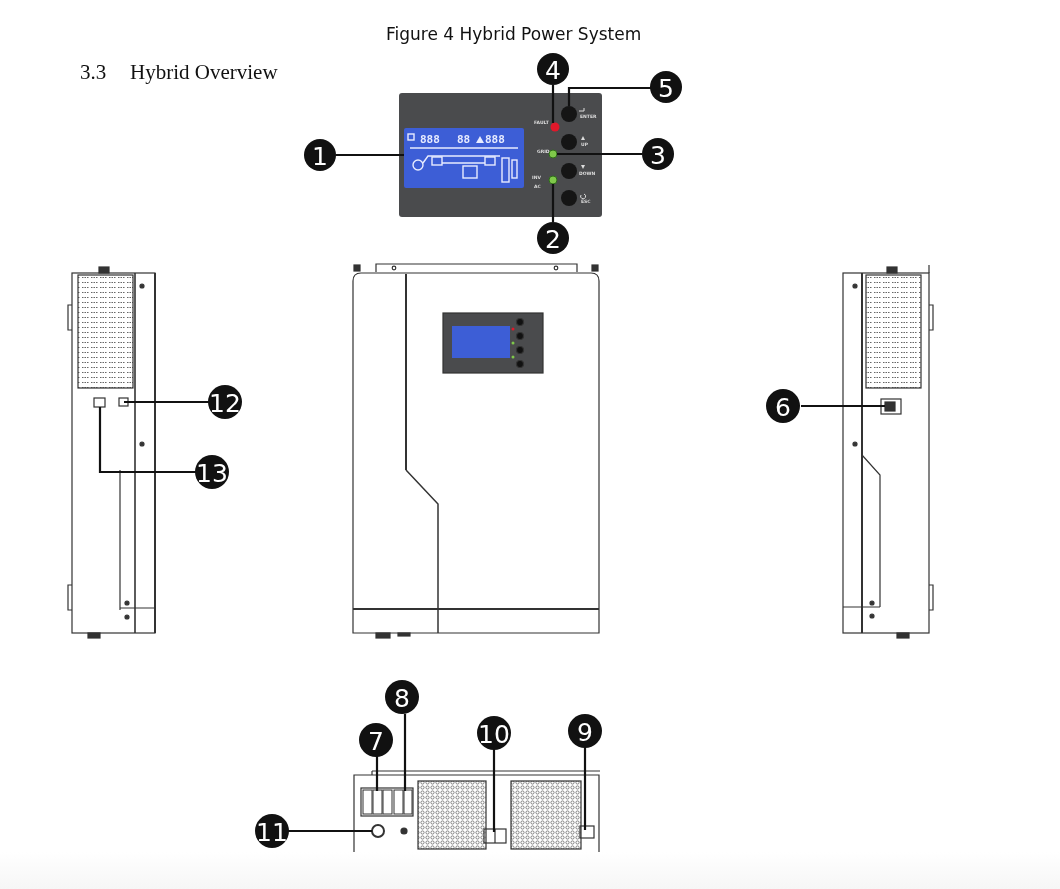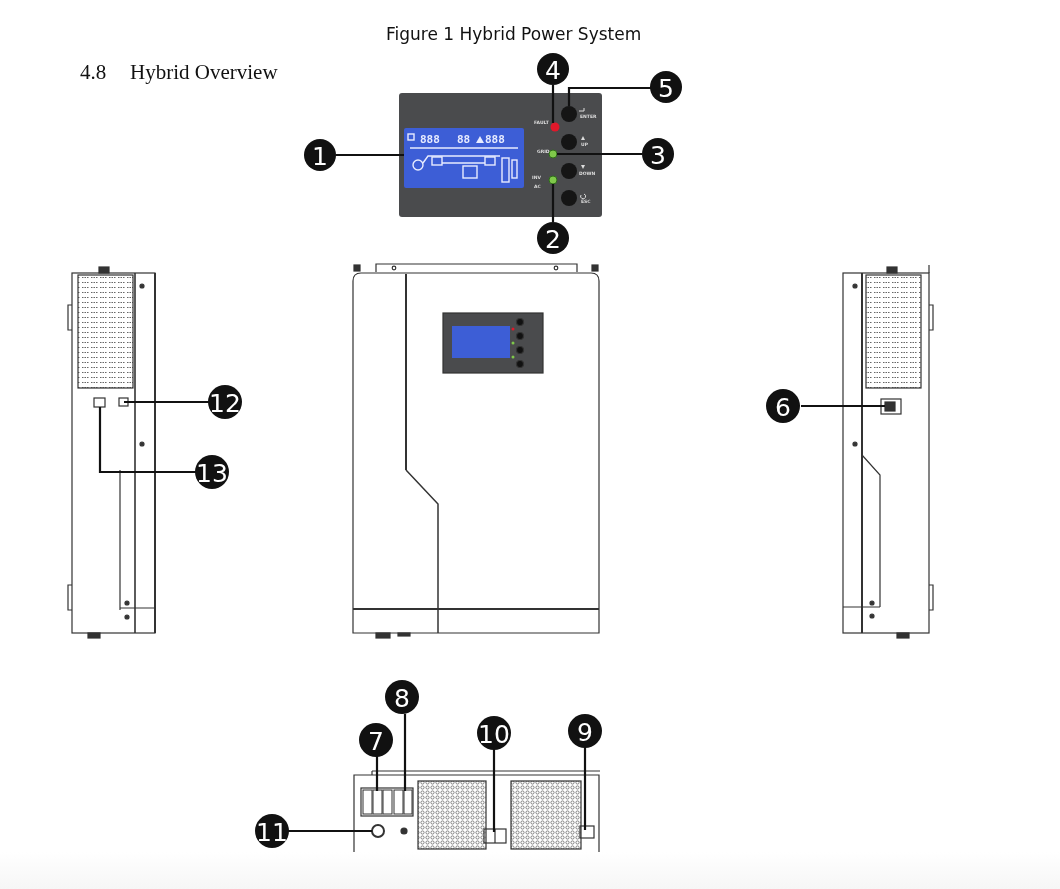--- a/index.html
+++ b/index.html
@@ -9,23 +9,23 @@
   .section .num { display:inline-block; width:50px; }
   .bottom-fade { position:absolute; left:0; top:852px; width:1060px; height:37px; background:linear-gradient(#fff,#f6f6f6); }
   svg.drawing { position:absolute; left:0; top:0; }
   .callout circle { fill:#111; }
   .callout text { fill:#fff; font-family:"DejaVu Sans", sans-serif; font-size:25px; text-anchor:middle; dominant-baseline:central; }
   .lbl { font-family:"DejaVu Sans", sans-serif; font-weight:bold; fill:#ddd; font-size:4.5px; }
 </style>
 </head>
 <body>
 
-<div class="fig-title">Figure 1 Hybrid Power System</div>
+<div class="fig-title">Figure 4 Hybrid Power System</div>
 <div class="section">
-  <span class="num">4.8</span><span>Hybrid Overview</span>
+  <span class="num">3.3</span><span>Hybrid Overview</span>
 </div>
 
 <svg class="drawing" width="1060" height="889" viewBox="0 0 1060 889">
   <defs>
     <pattern id="vent" width="9" height="5" patternUnits="userSpaceOnUse">
       <rect width="9" height="5" fill="#fff"></rect>
       <line x1="1" y1="2.5" x2="8" y2="2.5" stroke="#666" stroke-width="1.2" stroke-dasharray="1.5 1"></line>
     </pattern>
     <pattern id="mesh" width="5" height="5" patternUnits="userSpaceOnUse">
       <rect width="5" height="5" fill="#fff"></rect>

